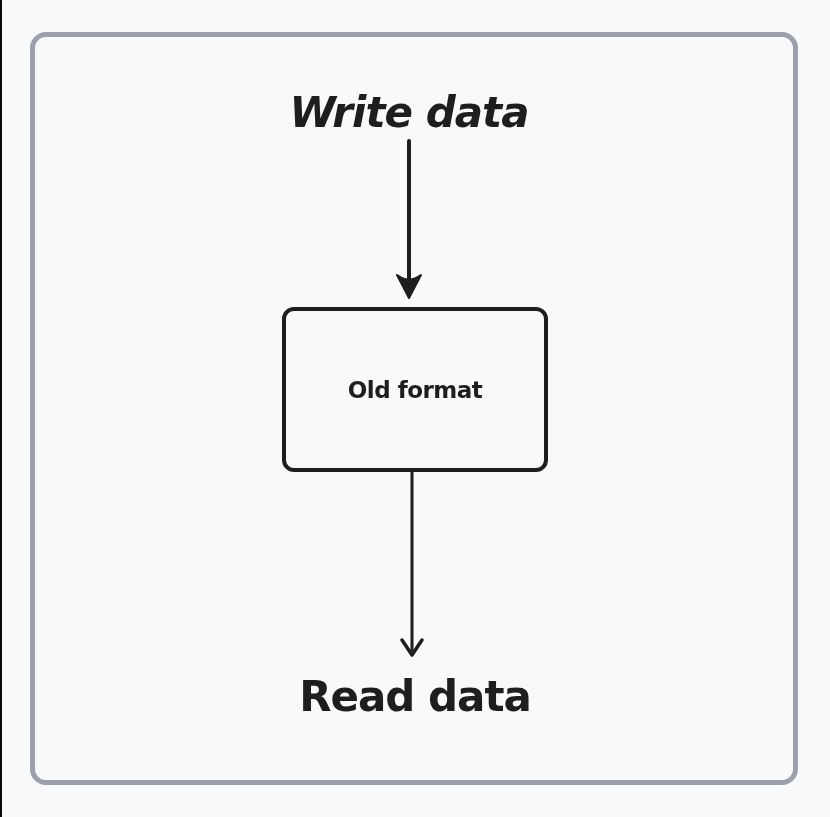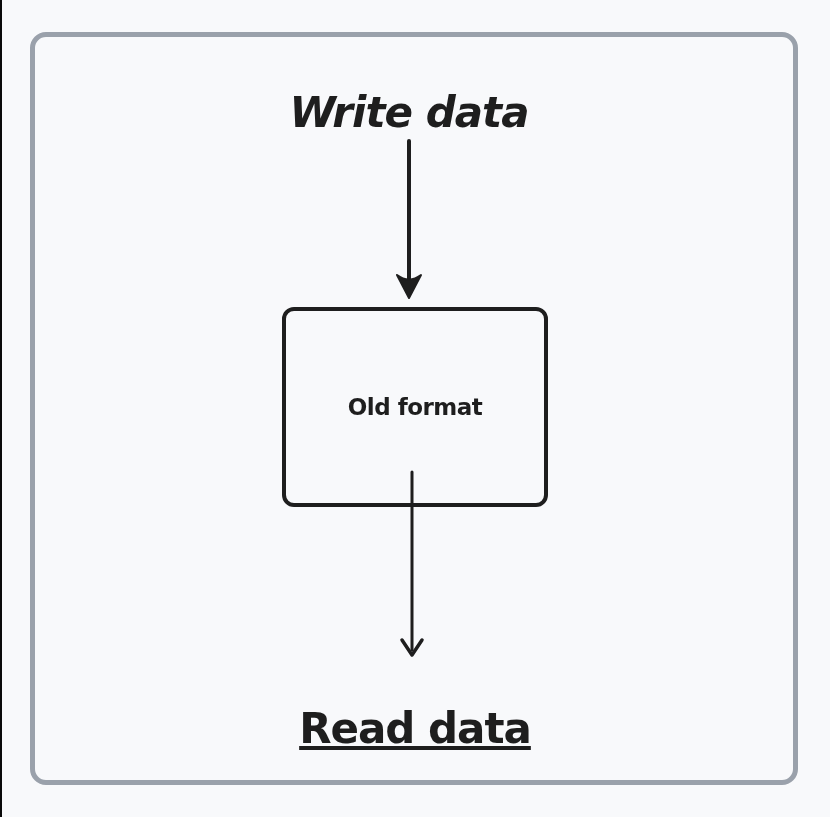--- a/index.html
+++ b/index.html
@@ -36,25 +36,25 @@
     transform: translateX(-50%);
     color: var(--stroke);
     font-weight: bold;
     font-size: 42px;
     letter-spacing: -1px;
     white-space: nowrap;
     line-height: 1;
     z-index: 2;
   }
   #write-label { left: 409px; top: 92px; font-style: italic; }
-  #read-label  { left: 415px; top: 708px; text-decoration: underline; }
+  #read-label  { left: 415px; top: 676px; }
   .node-box {
     position: absolute;
     left: 282px; top: 307px;
-    width: 266px; height: 200px;
+    width: 266px; height: 165px;
     border: 4px solid var(--stroke);
     border-radius: 12px;
     background: transparent;
     display: flex;
     align-items: center;
     justify-content: center;
     z-index: 2;
   }
   .node-label {
     color: var(--stroke);

